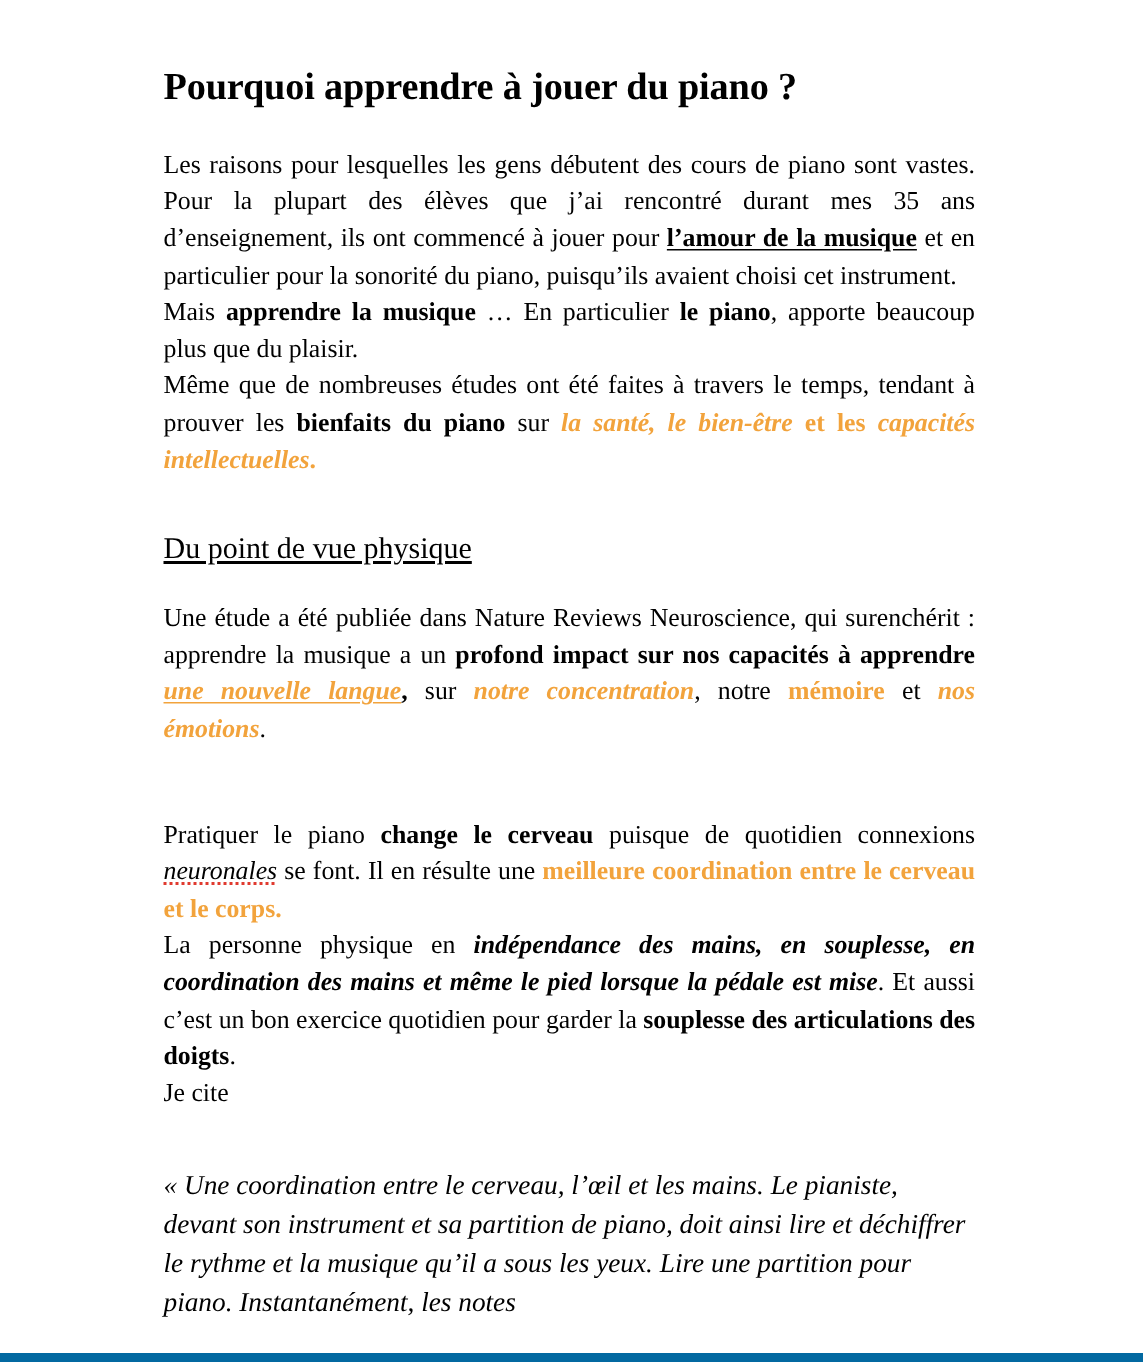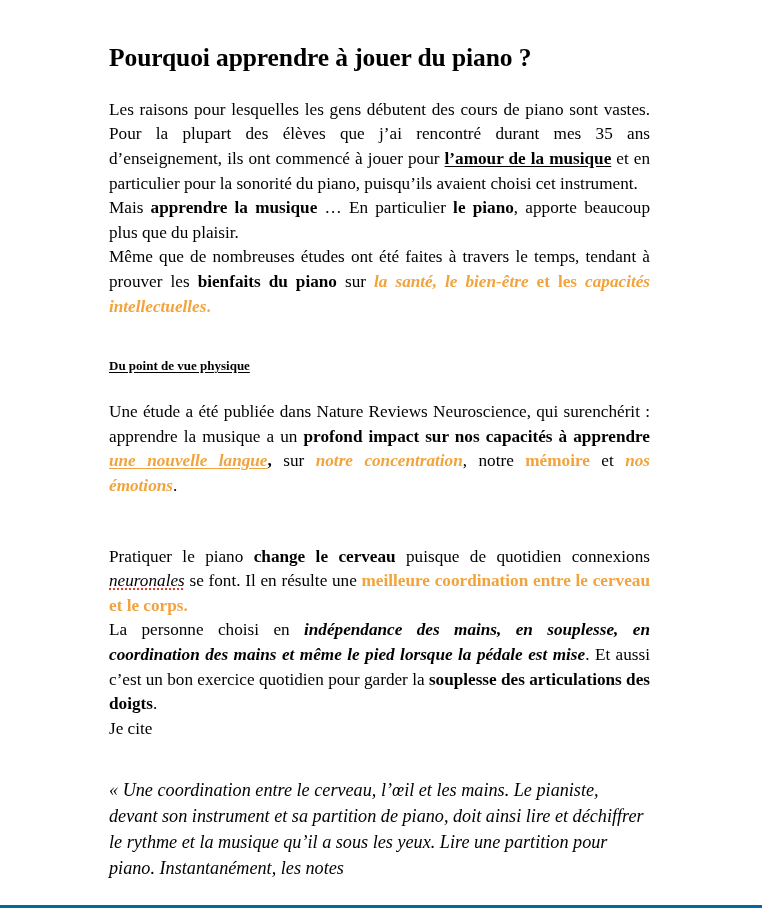--- a/index.html
+++ b/index.html
@@ -7,21 +7,21 @@
     padding: 0;
     background: #ffffff;
   }
   .page {
     position: relative;
     width: 762px;
     height: 908px;
     background: #ffffff;
     overflow: hidden;
     box-sizing: border-box;
-    border-bottom: 3px solid #0369a1;
+    border-bottom: 6px solid #0369a1;
     font-family: "Liberation Serif", "DejaVu Serif", serif;
     color: #000000;
   }
   .content {
     position: absolute;
     left: 109px;
     top: 0;
     width: 541px;
   }
 
@@ -42,22 +42,22 @@
     margin: 0;
     text-align: justify;
     text-justify: inter-word;
     hyphens: none;
   }
   p.body-par.last-left { text-align: left; }
   .gap-md { height: 23px; }
   .gap-xl { height: 36px; }
 
   h2.subhead {
-    font-size: 13px;
-    font-weight: bold;
+    font-size: 20px;
+    font-weight: normal;
     text-decoration: underline;
     text-underline-offset: 2px;
     margin: 0;
     line-height: 22px;
   }
 
   .b   { font-weight: bold; }
   .i   { }
   .bu  { font-weight: bold; text-decoration: underline; text-underline-offset: 1.5px; }
   .bi  { font-weight: bold; font-style: italic; }
@@ -113,21 +113,21 @@
 
     <p class="body-par"><span>Une étude a été publiée dans </span><span class="i">Nature Reviews Neuroscience,</span><span> qui surenchérit : apprendre la musique a un </span><span class="b">profond impact sur nos capacités à apprendre</span><span> </span><span class="orange-biu">une nouvelle langue</span><span class="b">,</span><span> sur </span><span class="orange-bi">notre concentration</span><span>, notre </span><span class="orange-b">mémoire</span><span> et </span><span class="orange-bi">nos émotions</span><span>.</span></p>
 
     <div class="gap-md"></div>
 
 
     <div class="gap-md"></div>
 
     <p class="body-par"><span>Pratiquer le piano </span><span class="b">change le cerveau</span><span> puisque de </span><span class="i">quotidien connexions </span><span class="spell">neuronales</span><span> se font. Il en résulte une </span><span class="orange-b">meilleure coordination entre le cerveau et le corps.</span></p>
 
-    <p class="body-par"><span>La personne choisi en </span><span class="bi">indépendance des mains, en souplesse, en coordination des mains et même le pied lorsque la pédale est mise</span><span>. Et aussi c’est un bon exercice quotidien pour garder la </span><span class="b">souplesse des articulations des doigts</span><span>.</span></p>
+    <p class="body-par"><span>La personne physique en </span><span class="bi">indépendance des mains, en souplesse, en coordination des mains et même le pied lorsque la pédale est mise</span><span>. Et aussi c’est un bon exercice quotidien pour garder la </span><span class="b">souplesse des articulations des doigts</span><span>.</span></p>
 
     <p class="body-par last-left">Je cite</p>
 
     <div class="gap-xl"></div>
 
     <p class="quote-par"> « Une coordination entre le cerveau, l’œil et les mains. Le pianiste, devant son instrument et sa partition de piano, doit ainsi lire et déchiffrer le rythme et la musique qu’il a sous les yeux. Lire une partition pour piano. Instantanément, les notes</p>
 
   </div>
 </div>
 

